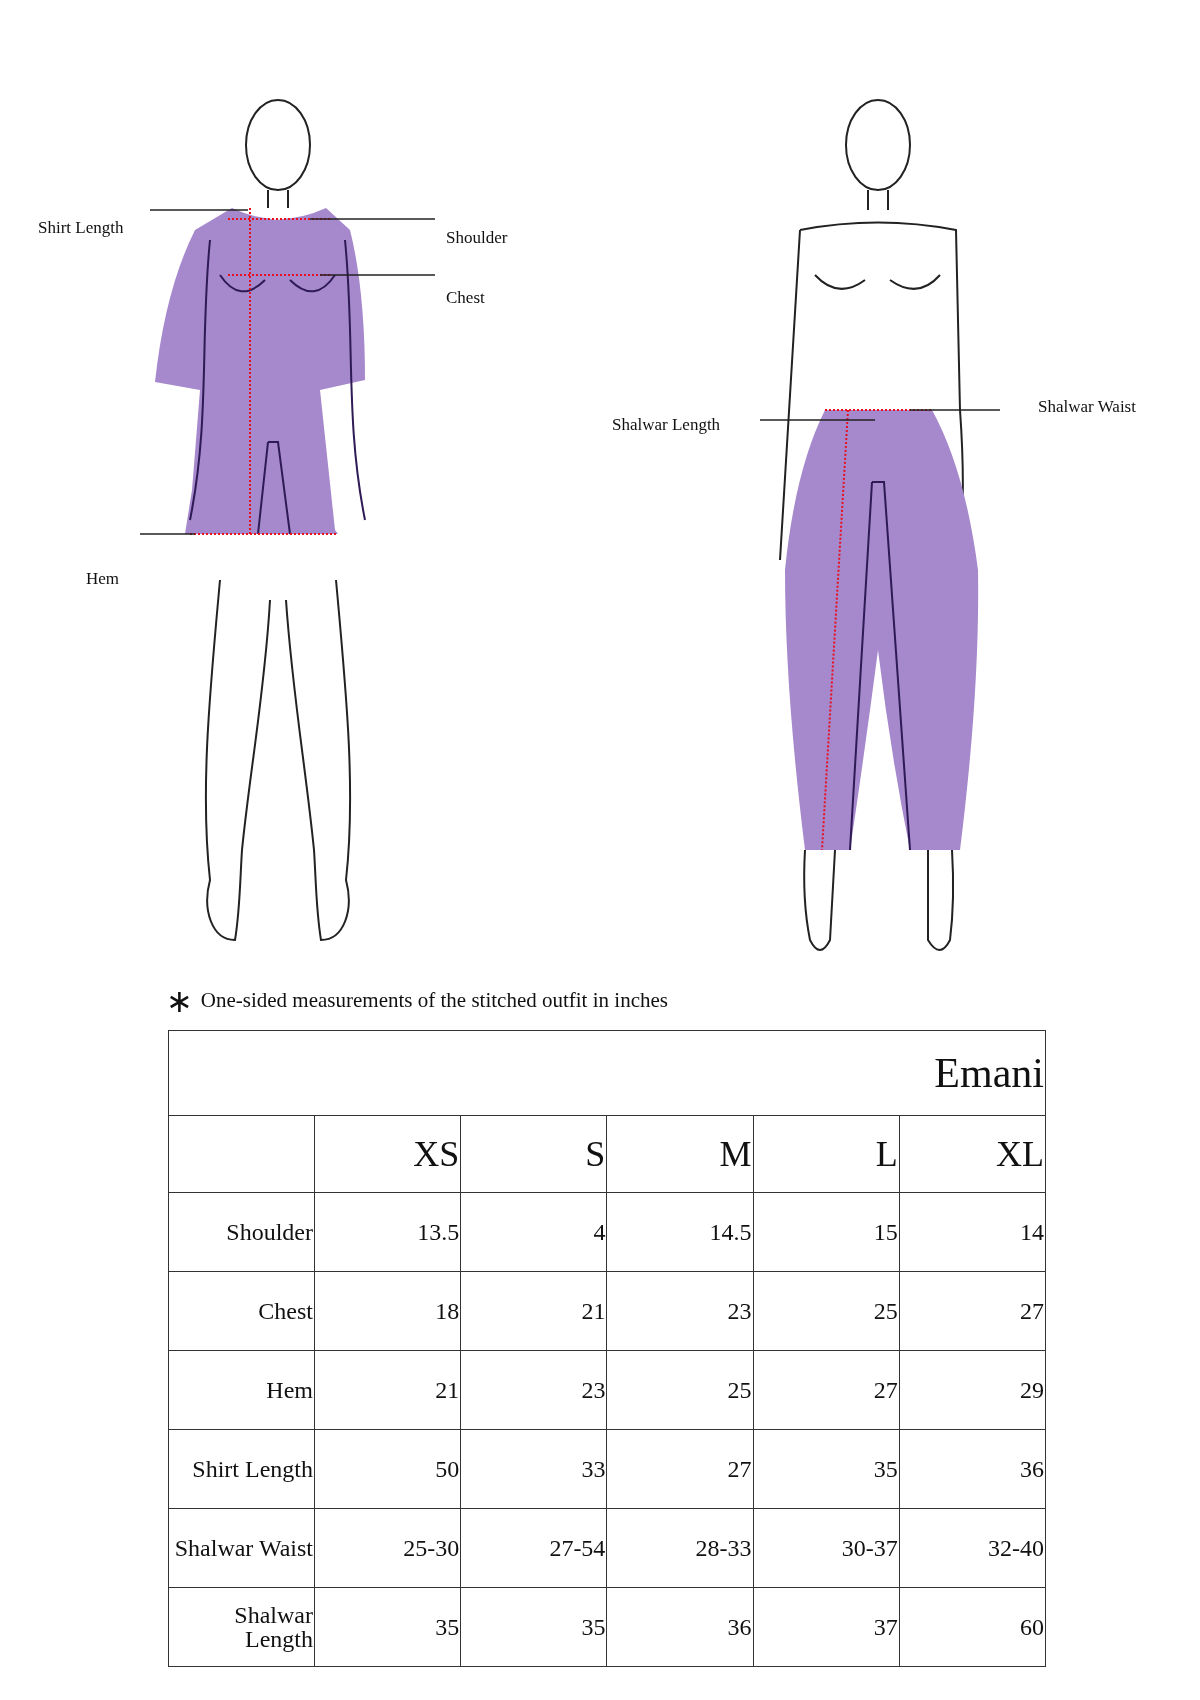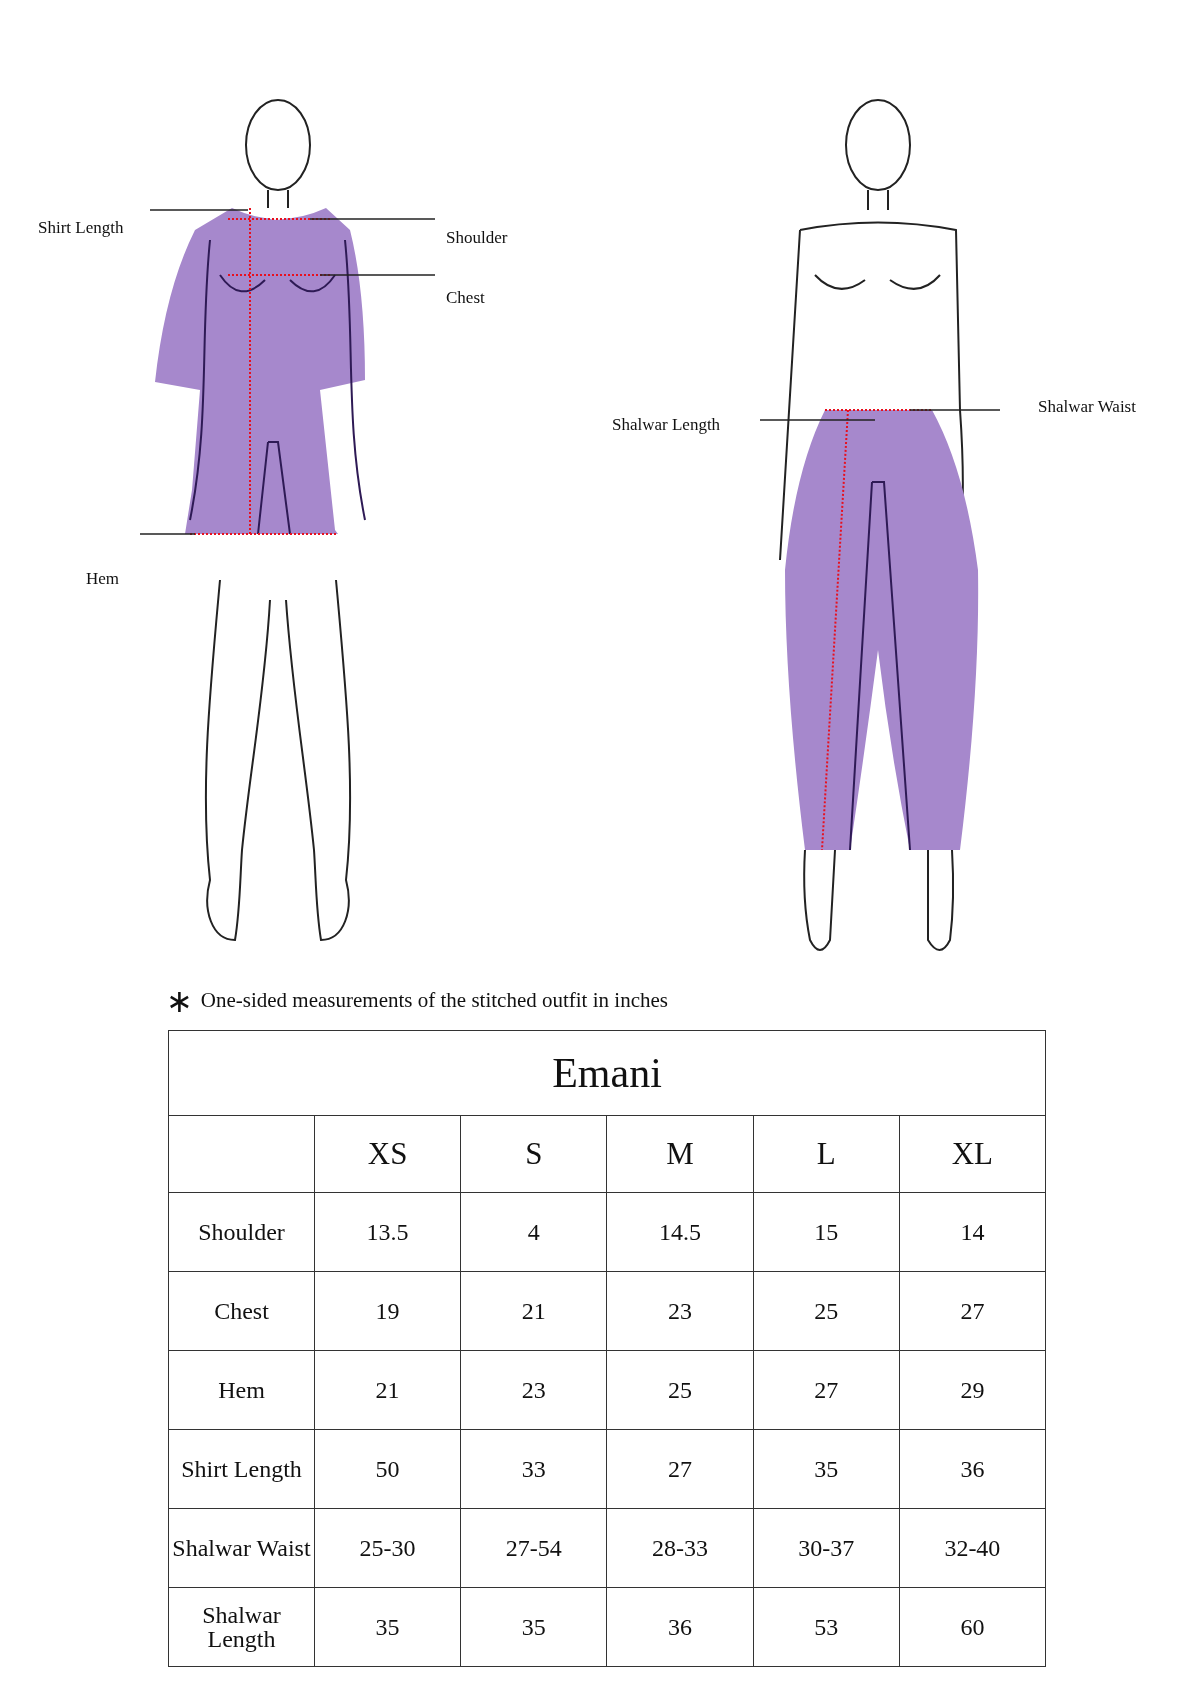--- a/index.html
+++ b/index.html
@@ -4,23 +4,23 @@
 <style>
   html,body{margin:0;padding:0;background:#ffffff;}
   body{width:1200px;height:1700px;position:relative;overflow:hidden;font-family:"Liberation Serif","DejaVu Serif",serif;color:#111;}
   .figure{position:absolute;top:90px;}
   #fig-shirt{left:140px;width:300px;height:880px;}
   #fig-shalwar{left:760px;width:240px;height:880px;}
   .lbl{position:absolute;font-size:17px;white-space:nowrap;}
   .note{position:absolute;left:166px;top:988px;font-size:21px;display:flex;align-items:center;gap:8px;}
   .note .star{font-size:32px;line-height:20px;font-family:"DejaVu Sans",sans-serif;}
   table.size{position:absolute;left:168px;top:1030px;width:878px;border-collapse:collapse;table-layout:fixed;}
-  table.size td,table.size th{border:1.5px solid #333;text-align:center;font-weight:normal;}
+  table.size td,table.size th{border:1.5px solid #333;text-align:right;font-weight:normal;}
   table.size .title{height:82px;font-size:42px;}
-  table.size .hdr th{height:74px;font-size:31px;}
+  table.size .hdr th{height:74px;font-size:36px;}
   table.size td{height:76px;font-size:24px;}
   table.size td.rowlabel{font-size:24px;line-height:24px;}
   table.size col.c0{width:146px;}
 </style>
 </head>
 <body>
 
 <div id="fig-shirt" class="figure">
   <svg width="300" height="880" viewBox="0 0 300 880">
 
@@ -102,21 +102,21 @@
   <tr>
     <td class="rowlabel">Shoulder</td>
     <td>13.5</td>
     <td>4</td>
     <td>14.5</td>
     <td>15</td>
     <td>14</td>
   </tr>
   <tr>
     <td class="rowlabel">Chest</td>
-    <td>19</td>
+    <td>18</td>
     <td>21</td>
     <td>23</td>
     <td>25</td>
     <td>27</td>
   </tr>
   <tr>
     <td class="rowlabel">Hem</td>
     <td>21</td>
     <td>23</td>
     <td>25</td>
@@ -137,17 +137,17 @@
     <td>27-54</td>
     <td>28-33</td>
     <td>30-37</td>
     <td>32-40</td>
   </tr>
   <tr>
     <td class="rowlabel">Shalwar Length</td>
     <td>35</td>
     <td>35</td>
     <td>36</td>
-    <td>53</td>
+    <td>37</td>
     <td>60</td>
   </tr>
 </tbody>
   </table>
 
 </body></html>

